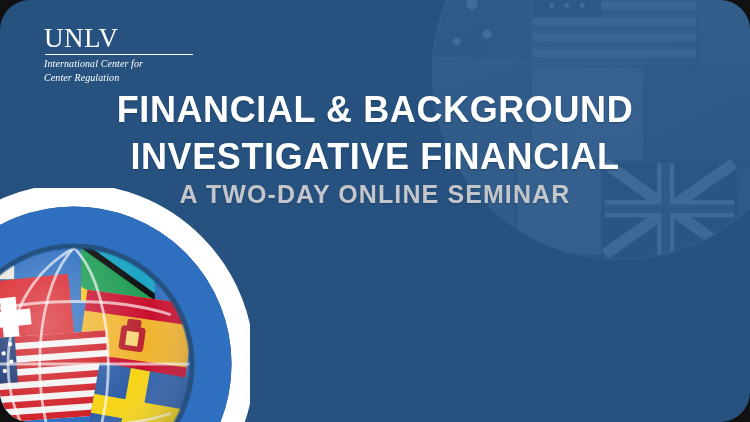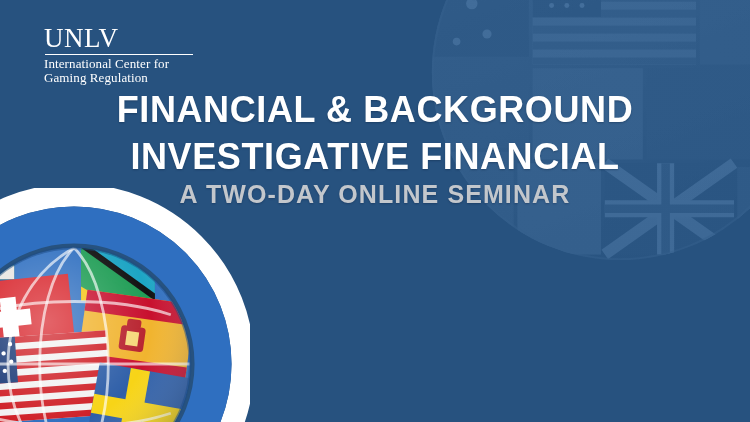--- a/index.html
+++ b/index.html
@@ -2,20 +2,21 @@
 <html><head>
 <meta charset="utf-8">
 <style>
   html,body{margin:0;padding:0;background:#111;}
   .poster{
     position:relative;
     width:750px;height:422px;
     overflow:hidden;
     background:#27527f;
     font-family:"Liberation Sans", sans-serif;
+    border-radius:30px;
     -webkit-font-smoothing:antialiased;
   }
 
   
   .globe-watermark{
     position:absolute;
     right:-60px; top:-118px;
     width:380px;height:380px;
     opacity:.30;
     mix-blend-mode:luminosity;
@@ -39,22 +40,23 @@
     font-size:27px; line-height:28px;
     letter-spacing:.5px;
     font-weight:400;
   }
   .logo-rule{
     width:148px;height:1px;background:#ffffff;
     margin:2px 0 2px 1px;
   }
   .logo-sub{
     font-family:"Liberation Serif", serif;
-    font-size:13px;line-height:14px;
+    font-size:10px;line-height:14px;
     letter-spacing:.1px;
+    font-style:italic;
   }
 
   
   .headline{
     position:absolute;
     left:0;right:0;top:86px;
     text-align:center;
   }
   .headline h1{
     margin:0;
@@ -190,21 +192,21 @@
       <circle cx="100" cy="100" r="99" fill="url(#wmFade)" opacity=".35"></circle>
       <circle cx="100" cy="100" r="99" fill="none" stroke="#6c84a8" stroke-width="2" opacity=".5"></circle>
     </g>
   </svg>
   <div class="globe-watermark-tint" style="background:radial-gradient(circle at 50% 50%, rgba(39,82,127,.55) 0%, rgba(39,82,127,.85) 72%, rgba(39,82,127,1) 100%);border-radius:50%;"></div>
 
   <div class="logo">
     <div class="logo-mark">UNLV</div>
     <div class="logo-rule"></div>
     <div class="logo-sub">International Center for</div>
-    <div class="logo-sub">Gaming Regulation</div>
+    <div class="logo-sub">Center Regulation</div>
   </div>
 
   <div class="headline">
     <h1>
       <span>FINANCIAL &amp; BACKGROUND</span><br>
       <span>INVESTIGATIVE FINANCIAL</span>
     </h1>
     <div class="sub">A TWO-DAY ONLINE SEMINAR</div>
   </div>
 

